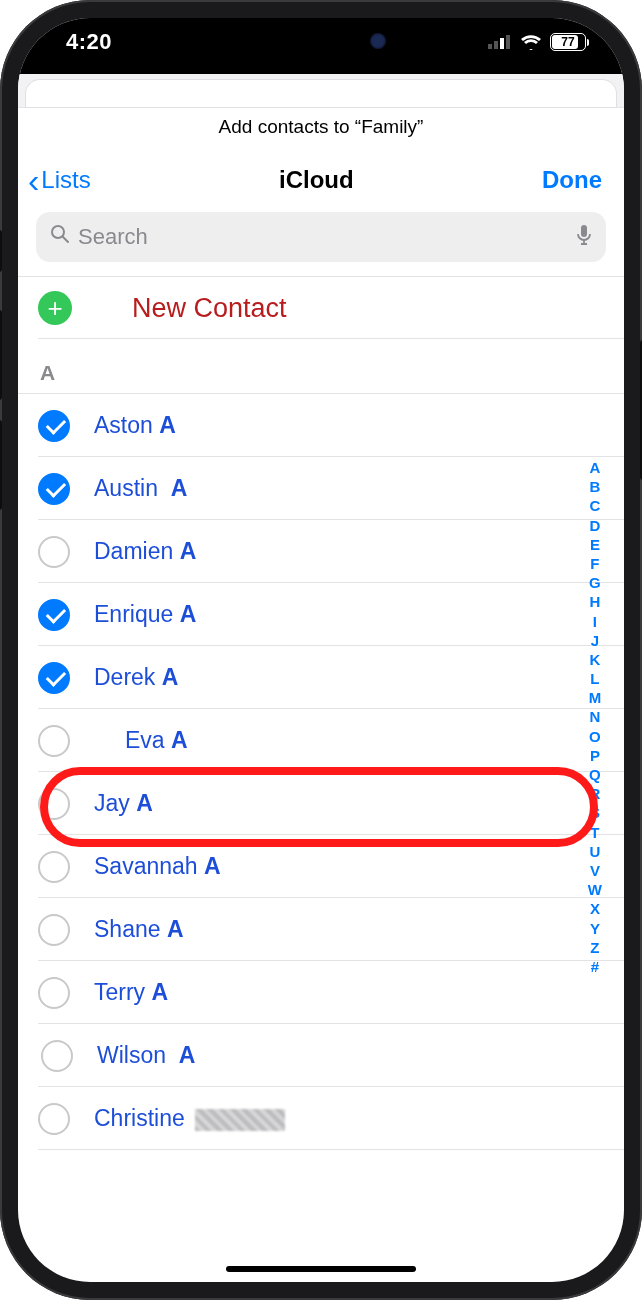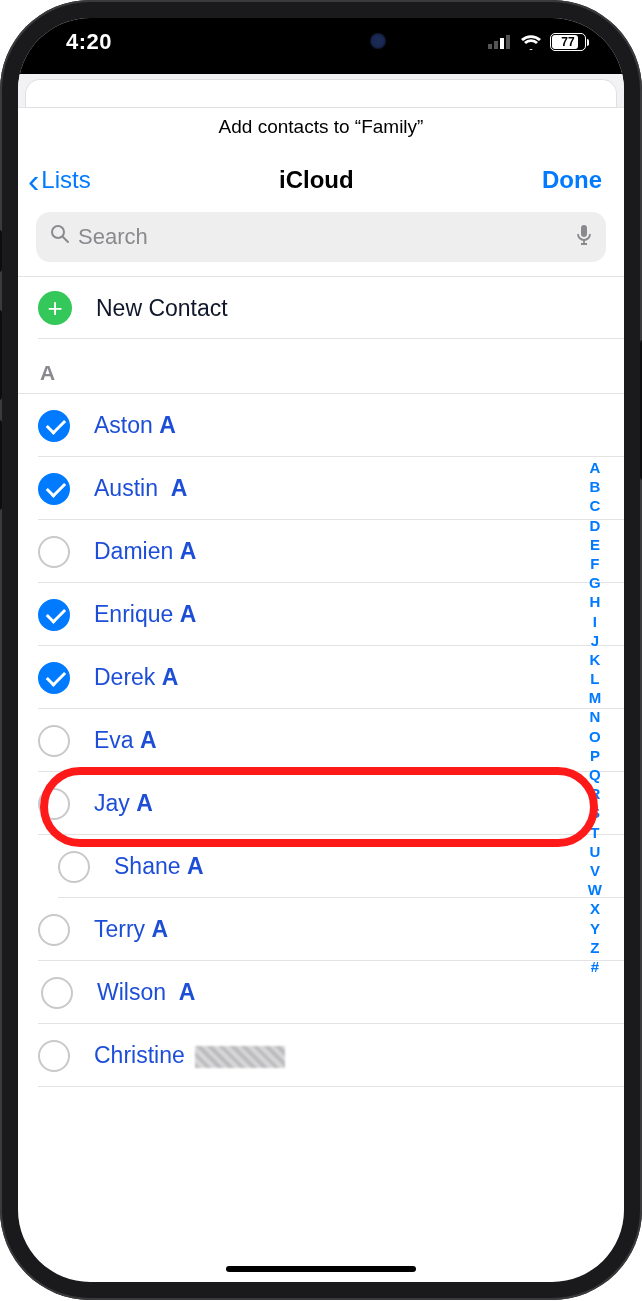--- a/index.html
+++ b/index.html
@@ -119,21 +119,21 @@
   .row {
     display: flex; align-items: center;
     padding: 0 20px;
     min-height: 63px;
     position: relative;
   }
   .row.sep::after {
     content:""; position:absolute; left:20px; right:0; bottom:0;
     height:1px; background:#e3e3e5;
   }
-  .new-contact { color:#0f172a; font-size: 23px; padding-left: 2px;}
+  .new-contact { color:#b91c1c; font-size: 27px; padding-left: 2px; margin-left: 36px;}
   .add-btn {
     width: 34px; height: 34px; border-radius: 50%;
     background: #34c759; color:#fff; display:flex; align-items:center; justify-content:center;
     font-size: 26px; font-weight: 400; margin-right: 22px; line-height:1;
   }
   .section-header {
     padding: 22px 22px 8px;
     font-size: 21px; font-weight: 600; color: #8a8a8e;
     border-bottom: 1px solid #e3e3e5;
   }
@@ -284,30 +284,34 @@
             <span class="contact-name">Damien <b>A</b></span>
           </div>
           <div class="row sep" style="position: relative;">
             <div class="check on"></div>
             <span class="contact-name">Enrique <b>A</b></span>
           </div>
           <div class="row sep" style="position: relative;">
             <div class="check on"></div>
             <span class="contact-name">Derek <b>A</b></span>
           </div>
-          <div class="row sep" style="position: relative;">
+          <div class="row sep" style="position: relative; gap: 31px;">
             <div class="check"></div>
             <span class="contact-name">Eva <b>A</b></span>
           </div>
           <div class="row sep" style="position: relative;">
             <div class="check"></div>
             <span class="contact-name">Jay <b>A</b></span>
             <div class="highlight-ring"></div>
           </div>
-          <div class="row sep" style="position: relative; margin-left: 20px;">
+          <div class="row sep" style="position: relative;">
+            <div class="check"></div>
+            <span class="contact-name">Savannah <b>A</b></span>
+          </div>
+          <div class="row sep" style="position: relative;">
             <div class="check"></div>
             <span class="contact-name">Shane <b>A</b></span>
           </div>
           <div class="row sep" style="position: relative;">
             <div class="check"></div>
             <span class="contact-name">Terry <b>A</b></span>
           </div>
           <div class="row sep" style="position: relative; padding-left: 23px;">
             <div class="check"></div>
             <span class="contact-name">Wilson&nbsp; <b>A</b></span>

